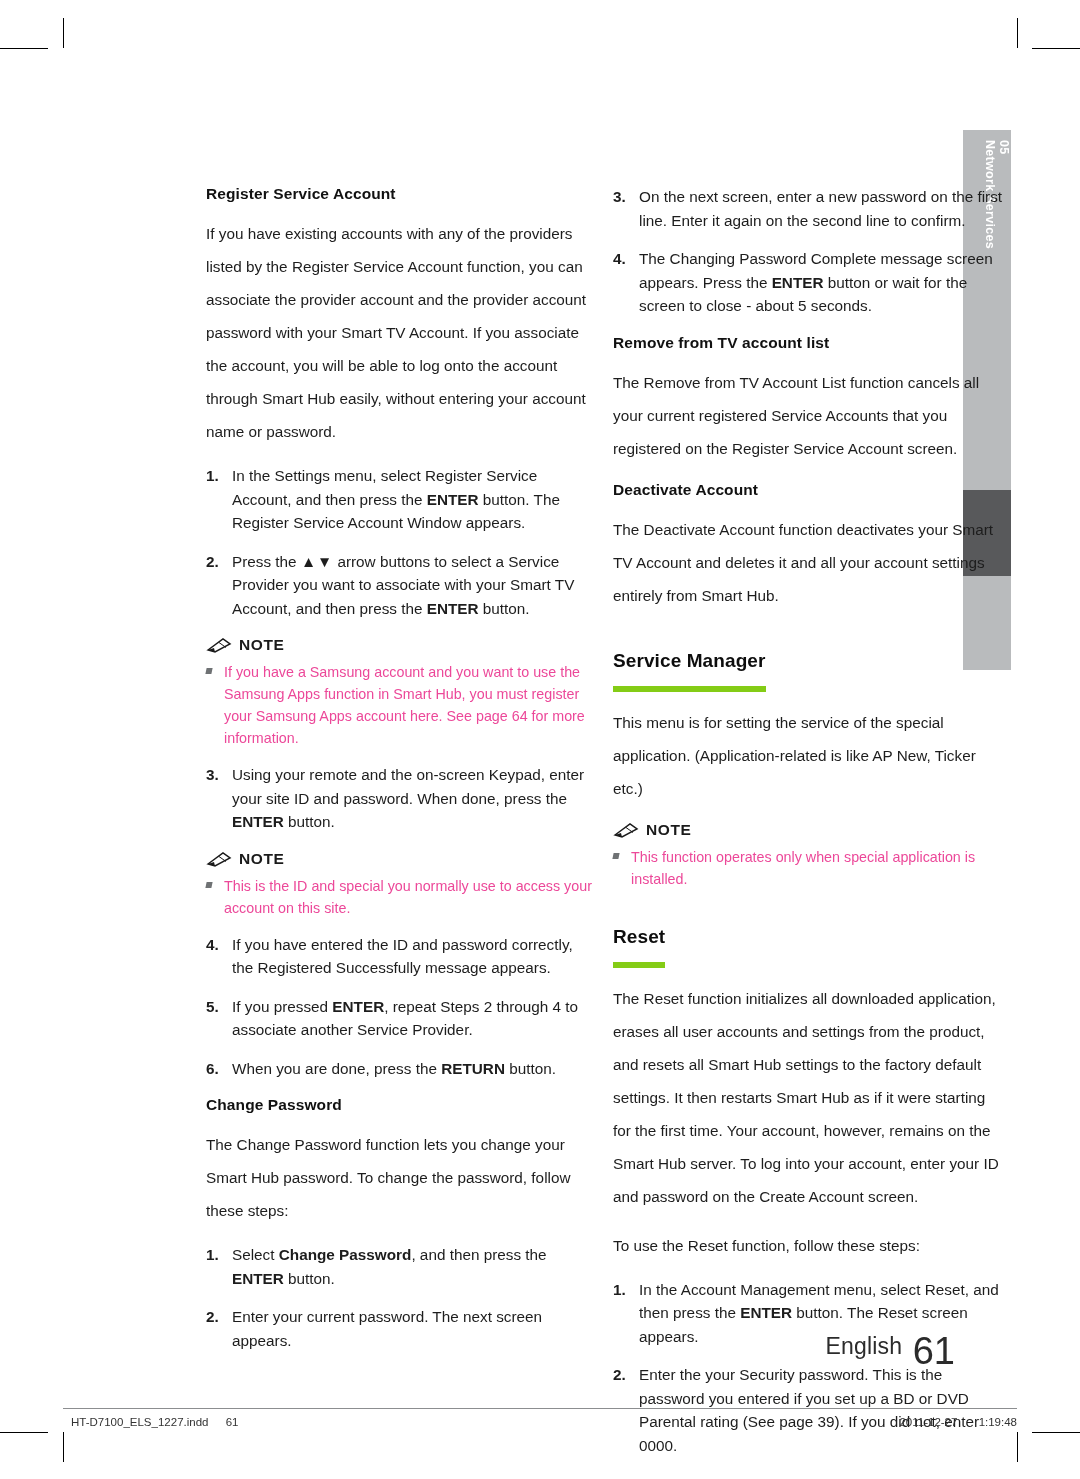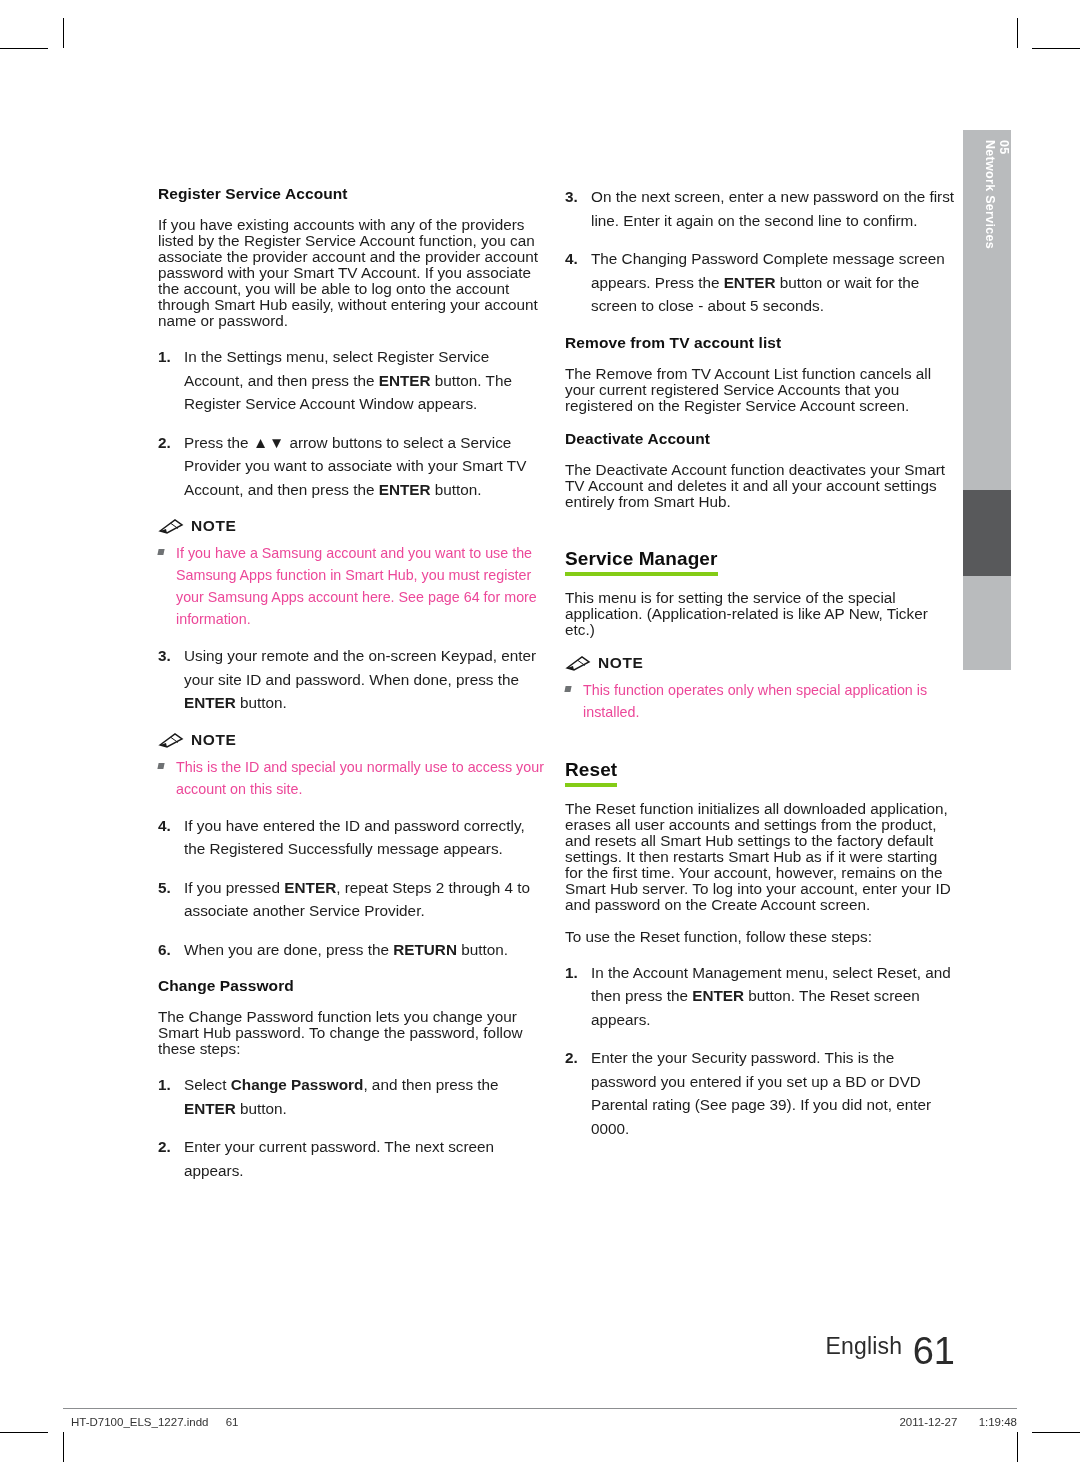--- a/index.html
+++ b/index.html
@@ -65,46 +65,47 @@
   .side-tab .tab-num {
     display: block;
     margin-bottom: 8px;
   }
 
   
   .col {
     position: absolute;
     top: 185px;
     width: 390px;
+    margin-left: 48px;
   }
   .col-left  { left: 158px; }
   .col-right { left: 565px; }
 
   h3.heading {
     font-size: 15.5px;
     font-weight: bold;
     margin: 0 0 14px 0;
     color: #111;
     letter-spacing: 0.1px;
   }
   h2.section {
     font-size: 19px;
     font-weight: bold;
     color: #0d0d0d;
     margin: 22px 0 14px 0;
     display: inline-block;
-    border-bottom: 4px solid #84cc16;
-    padding-bottom: 2px;
+    border-bottom: 6px solid #84cc16;
+    padding-bottom: 14px;
     letter-spacing: 0.1px;
   }
   .sec-wrap { display: block; }
 
   p.para {
     font-size: 15.3px;
-    line-height: 16px;
+    line-height: 33px;
     margin: 0 0 16px 0;
     color: #1d1d1d;
   }
 
   .numlist {
     margin: 0 0 16px 0;
   }
   .numitem {
     display: flex;
     font-size: 15.3px;

